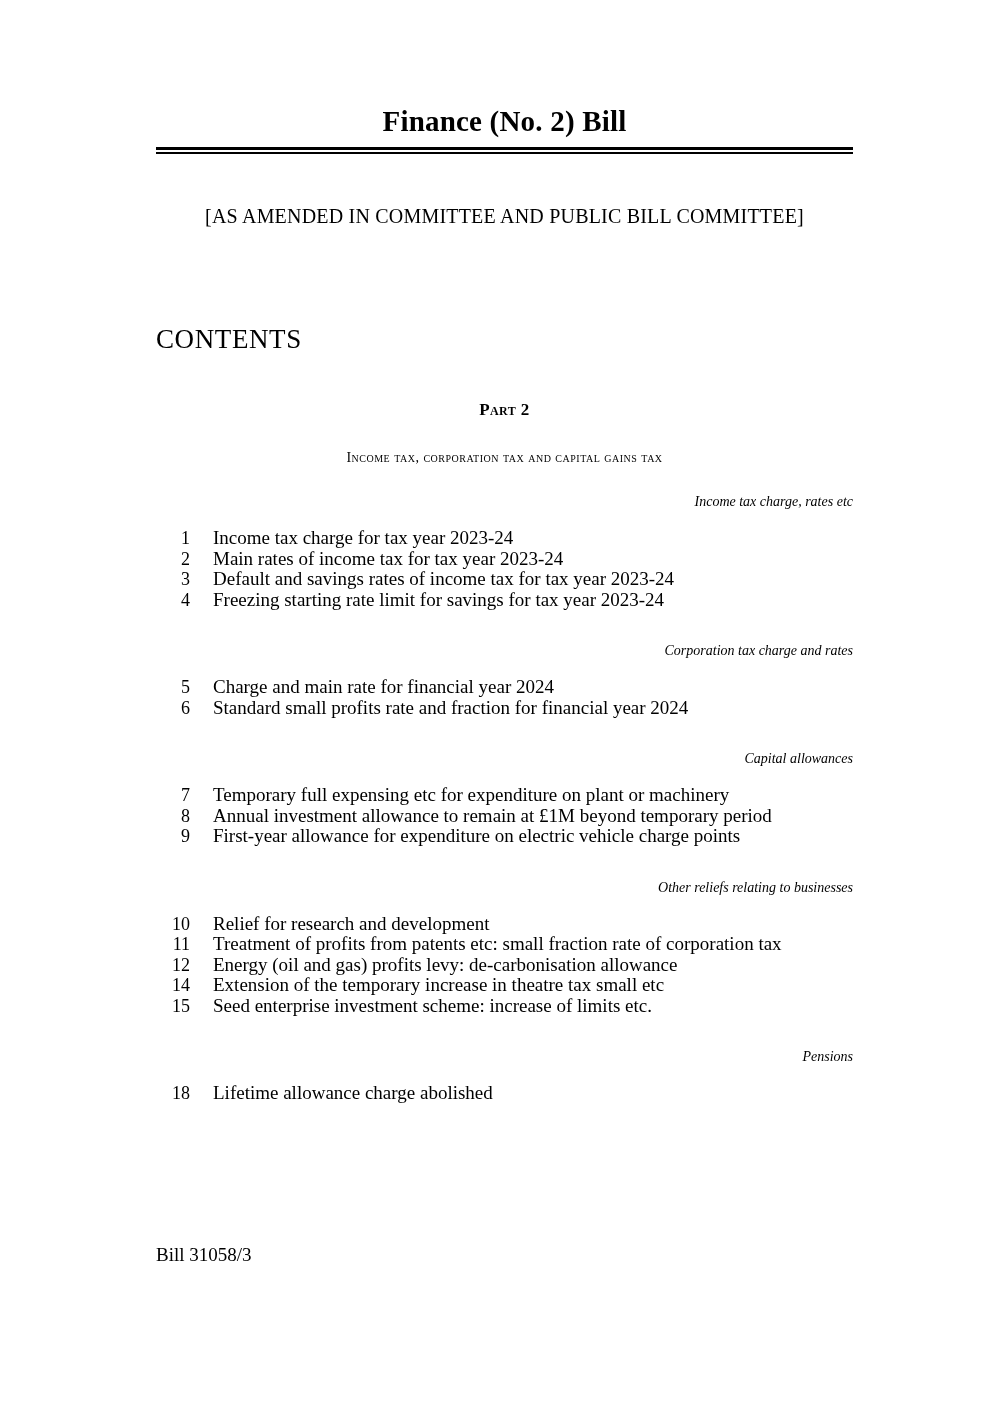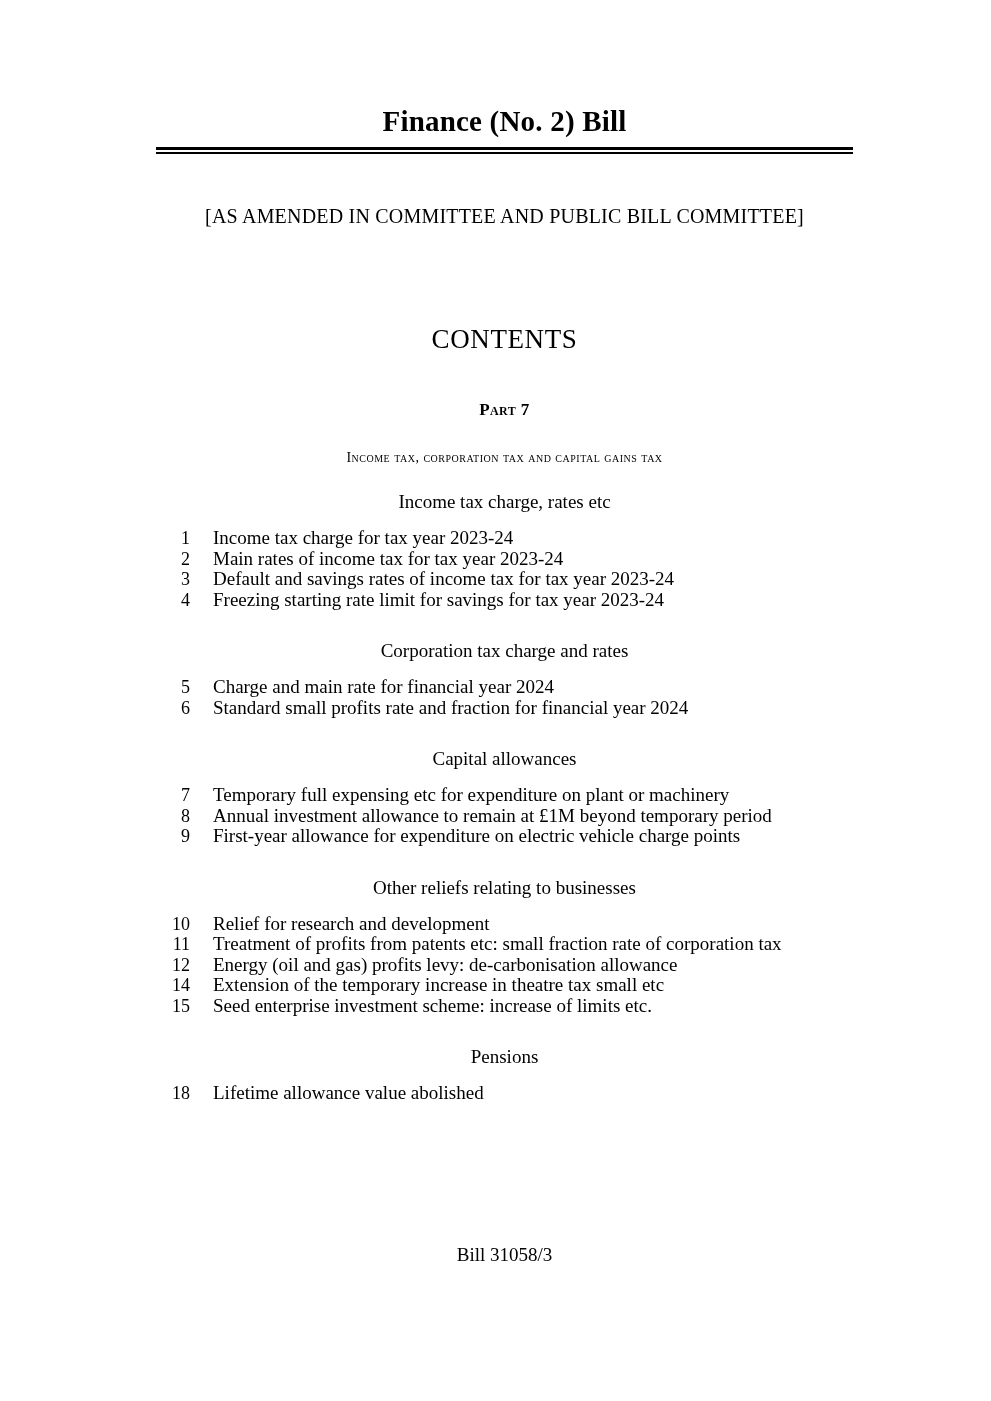--- a/index.html
+++ b/index.html
@@ -69,21 +69,21 @@
     line-height: 26px;
     letter-spacing: 0.2px;
   }
 
   
   .contents-heading {
     position: absolute;
     left: 148px;
     top: 323px;
     width: 697px;
-    text-align: center;
+    text-align: left;
     font-size: 27px;
     line-height: 32px;
     letter-spacing: 0.6px;
   }
 
   
   .part-block {
     position: absolute;
     left: 148px;
     top: 399px;
@@ -113,22 +113,23 @@
     top: 490px;
     width: 697px;
   }
   .toc-group {
     margin-bottom: 29px;
   }
   .toc-group:last-child {
     margin-bottom: 8px;
   }
   .group-heading {
-    text-align: center;
-    font-size: 19px;
+    text-align: right;
+    font-style: italic;
+    font-size: 14px;
     line-height: 24px;
     margin-bottom: 14px;
   }
   .toc-entry {
     display: flex;
     align-items: baseline;
     font-size: 19px;
     line-height: 20.5px;
   }
   .entry-number {
@@ -144,21 +145,21 @@
     white-space: nowrap;
   }
 
   
   .footer {
     position: absolute;
     left: 148px;
     top: 1243px;
     width: 697px;
     display: flex;
-    justify-content: center;
+    justify-content: flex-start;
     align-items: baseline;
     font-size: 19px;
     line-height: 24px;
   }
 </style>
 </head>
 <body>
 
 <div class="page">
 
@@ -169,21 +170,21 @@
       <div class="rule-gap"></div>
       <div class="rule-thin"></div>
     </div>
   </div>
 
   <div class="amendment-note">[AS AMENDED IN COMMITTEE AND PUBLIC BILL COMMITTEE]</div>
 
   <div class="contents-heading">CONTENTS</div>
 
   <div class="part-block">
-    <div class="part-label">Part 7</div>
+    <div class="part-label">Part 2</div>
     <div class="part-title">Income tax, corporation tax and capital gains tax</div>
   </div>
 
   <div class="toc">
       <div class="toc-group">
         <div class="group-heading">Income tax charge, rates etc</div>
         <div class="toc-entry">
           <span class="entry-number">1</span>
           <span class="entry-text">Income tax charge for tax year 2023-24</span>
         </div>
@@ -246,21 +247,21 @@
         </div>
         <div class="toc-entry">
           <span class="entry-number">15</span>
           <span class="entry-text">Seed enterprise investment scheme: increase of limits etc.</span>
         </div>
       </div>
       <div class="toc-group">
         <div class="group-heading">Pensions</div>
         <div class="toc-entry">
           <span class="entry-number">18</span>
-          <span class="entry-text">Lifetime allowance value abolished</span>
+          <span class="entry-text">Lifetime allowance charge abolished</span>
         </div>
       </div>
     </div>
 
   <div class="footer">
     <div>Bill 310</div>
     <div>58/3</div>
   </div>
 
 </div>

